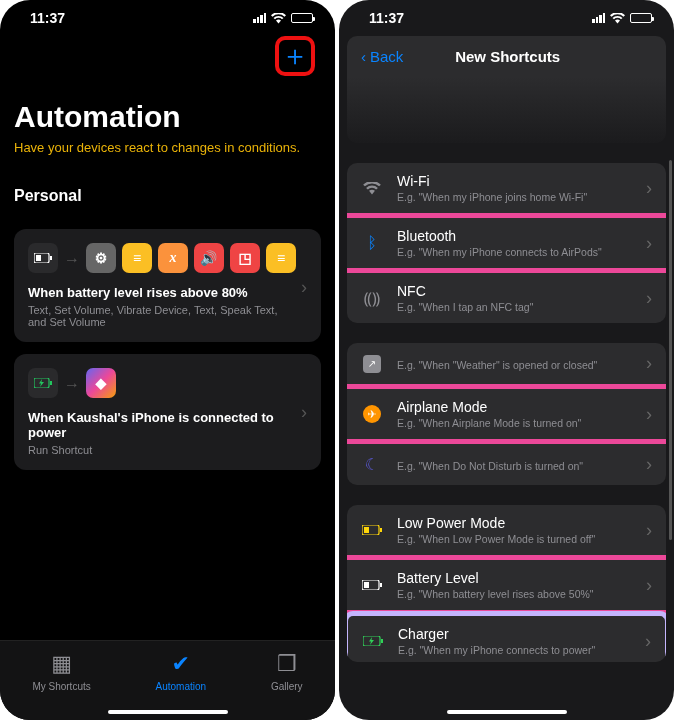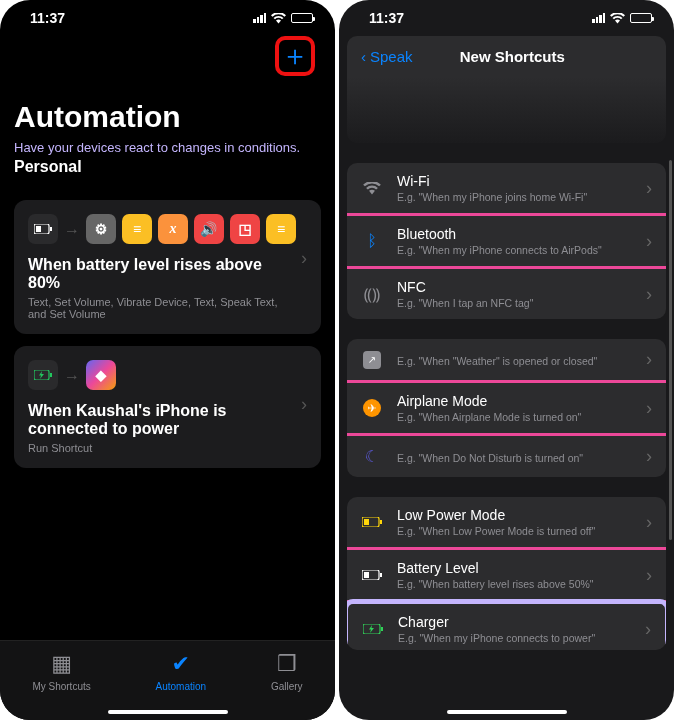--- a/index.html
+++ b/index.html
@@ -45,34 +45,34 @@
   .battery::after{content:"";position:absolute;right:-3px;top:2.5px;width:2px;height:4px;background:#fff;border-radius:0 1px 1px 0;}
   .battery .fill{width:45%;height:100%;background:#fff;border-radius:1px;}
   .phone-body { flex:1; display:flex; flex-direction:column; padding: 0 14px; overflow:hidden;}
   .plus-wrap { display:flex; justify-content:flex-end; padding: 4px 6px 8px 0;}
   .plus-btn {
     width: 40px; height: 40px; display:flex; align-items:center; justify-content:center;
     border: 4px solid #e11; border-radius: 10px;
   }
   .plus-glyph { color:#0a84ff; font-size: 28px; font-weight:300; line-height:0;}
   .h1 { font-size: 30px; font-weight: 700; margin: 16px 0 6px; }
-  .sub { font-size: 13px; color:#c4b5fd; margin-bottom: 3px; font-weight:500;}
+  .sub { font-size: 13px; color:#eab308; margin-bottom: 32px; font-weight:500;}
   .h2 { font-size: 16px; font-weight: 700; margin-bottom: 24px;}
   .card {
     background: #1c1c1e;
     border-radius: 12px;
     padding: 14px;
     margin-bottom: 12px;
   }
   .icon-row { display:flex; gap:6px; align-items:center; margin-bottom:12px;}
   .sq {
     width:30px;height:30px;border-radius:7px;display:flex;align-items:center;justify-content:center;font-size:14px;color:#fff;font-weight:600;
   }
   .row-head { display:flex; justify-content:space-between; align-items:flex-start; gap:8px;}
-  .title { font-size: 16px; font-weight:600; margin-bottom:4px;}
+  .title { font-size: 13px; font-weight:600; margin-bottom:4px;}
   .desc { font-size: 11px; color:#8e8e93;}
   .chev { color:#555; font-size:18px; line-height:0; margin-top:2px;}
   .bottom-bar {
     position:absolute; bottom:0; left:0; right:0;
     height: 80px; background:#131314;
     border-top:1px solid #222;
     display:flex; align-items:center; justify-content:space-around;
     padding-bottom:18px;
   }
   .tab { display:flex; flex-direction:column; align-items:center; gap:4px; color:#8e8e93; font-size:10px;}
@@ -87,21 +87,21 @@
   }
   .back { color:#0a84ff; font-size:15px; display:flex; align-items:center; gap:4px;}
   .nav-title { flex:1; text-align:center; font-size:15px; font-weight:600; margin-left:-40px;}
   .list-body { flex:1; overflow:hidden; padding: 0 8px;}
   .fade-top { height:66px; background:linear-gradient(#2c2c2e 0%, #1b1b1d 100%); border-radius:0 0 10px 10px; margin-bottom:20px;}
   .group {
     background:#2c2c2e; border-radius:10px; margin-bottom:20px; overflow:hidden;
   }
   .triggerrow {
     display:flex; align-items:center; padding:10px 14px; gap:14px;
-    border-bottom:3px solid #ec4899;
+    border-bottom:5px solid #ec4899;
   }
   .triggerrow:last-child{border-bottom:none;}
   .triggerrow .ic { width:22px; display:flex; justify-content:center; font-size:16px;}
   .triggerrow .tx { flex:1; }
   .triggerrow .label { font-size:14px; font-weight:500;}
   .triggerrow .ex { font-size:10.5px; color:#8e8e93; margin-top:2px;}
   .triggerrow .chev2 { color:#666; font-size:18px;}
   .hl { border:5px solid #c4b5fd; border-radius:10px; margin:-4px;}
   .arrow-gray{color:#555;font-size:16px;}
   .scroll-ind{position:absolute;right:2px;top:160px;width:3px;height:380px;background:#555;border-radius:2px;}
@@ -212,21 +212,21 @@
         </span>
       <svg width="15" height="11" viewBox="0 0 15 11">
           <path d="M7.5 10.5 L5 7.5 A4 4 0 0 1 10 7.5 Z M2.5 5 A7 7 0 0 1 12.5 5 L11 6.3 A5 5 0 0 0 4 6.3 Z M0 2.3 A10.5 10.5 0 0 1 15 2.3 L13.5 3.7 A8.5 8.5 0 0 0 1.5 3.7 Z" fill="#fff"></path>
         </svg>
       <span class="battery"><span class="fill"></span></span>
     </div>
   </div>
   <div class="nav2">
     <span class="back">
       <span>‹</span>
-      <span>Speak</span>
+      <span>Back</span>
     </span>
     <span class="nav-title">New Shortcuts</span>
   </div>
   <div class="list-body">
     <div class="fade-top"></div>
 
     <div class="group">
       <div class="triggerrow">
         <span class="ic" style="color:#8e8e93">
             <svg width="18" height="13" viewBox="0 0 15 11">

